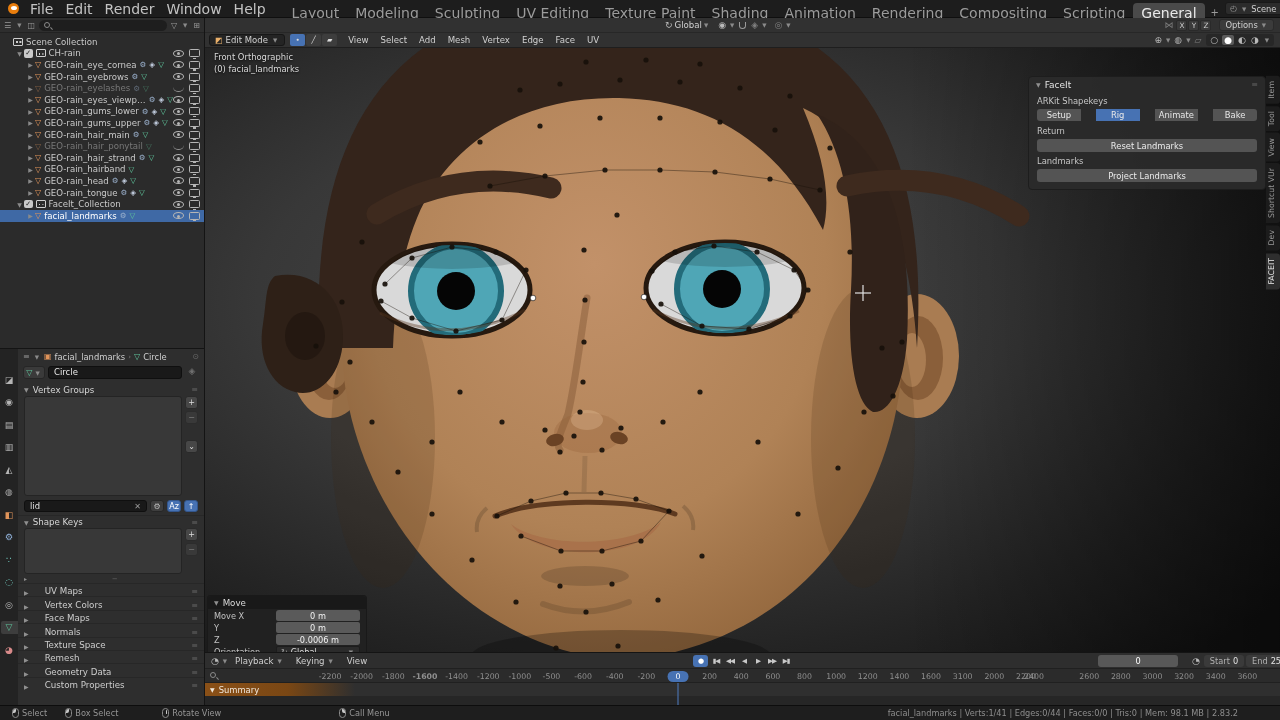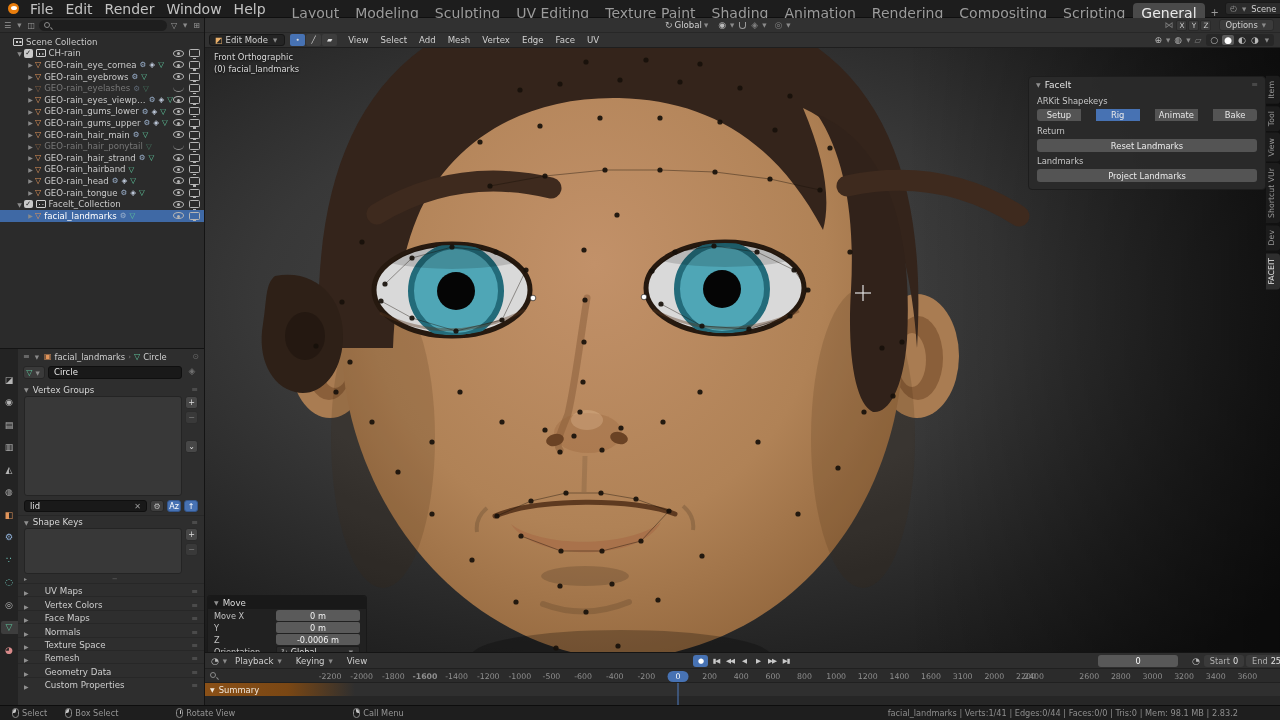--- a/index.html
+++ b/index.html
@@ -917,21 +917,21 @@
   <footer class="statusbar">
     <div id="sb-left" style="display:flex;align-items:center">
         <span class="sb-item" style="margin-left: 12px;">
           <span class="mi l"></span>
           <span>Select</span>
         </span>
         <span class="sb-item" style="margin-left: 18px;">
           <span class="mi l"></span>
           <span>Box Select</span>
         </span>
-        <span class="sb-item" style="margin-left: 58px;">
+        <span class="sb-item" style="margin-left: 44px;">
           <span class="mi m"></span>
           <span>Rotate View</span>
         </span>
         <span class="sb-item" style="margin-left: 118px;">
           <span class="mi r"></span>
           <span>Call Menu</span>
         </span>
       </div>
     <div class="sb-stats">facial_landmarks | Verts:1/41 | Edges:0/44 | Faces:0/0 | Tris:0 | Mem: 98.1 MB | 2.83.2</div>
   </footer>

